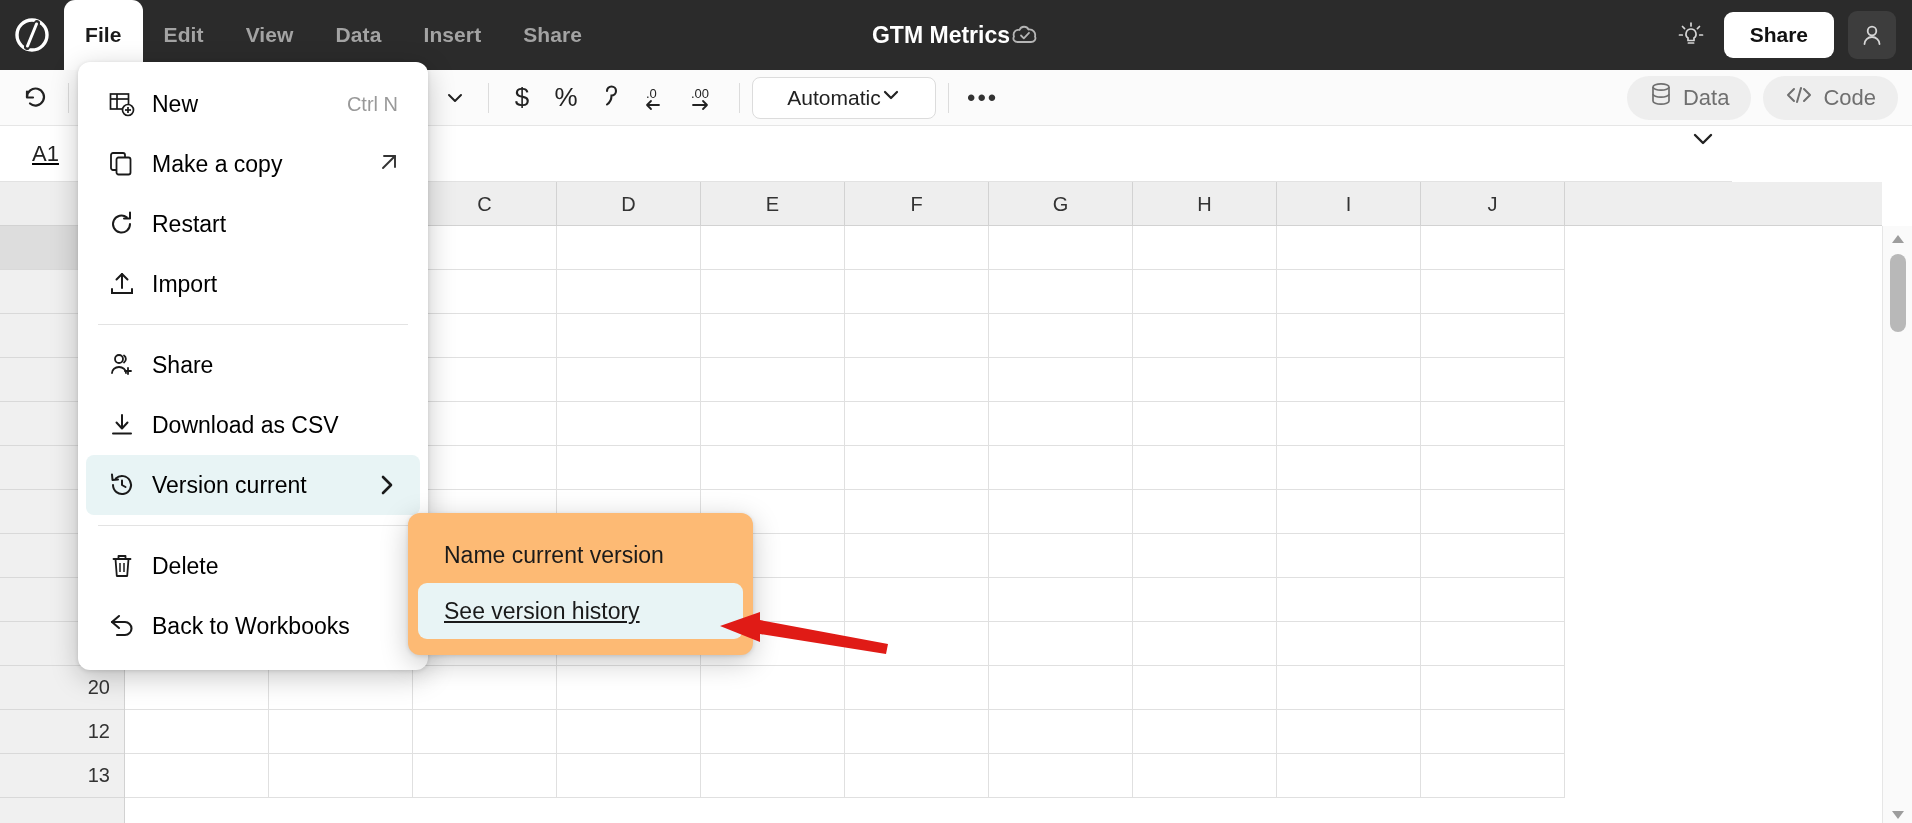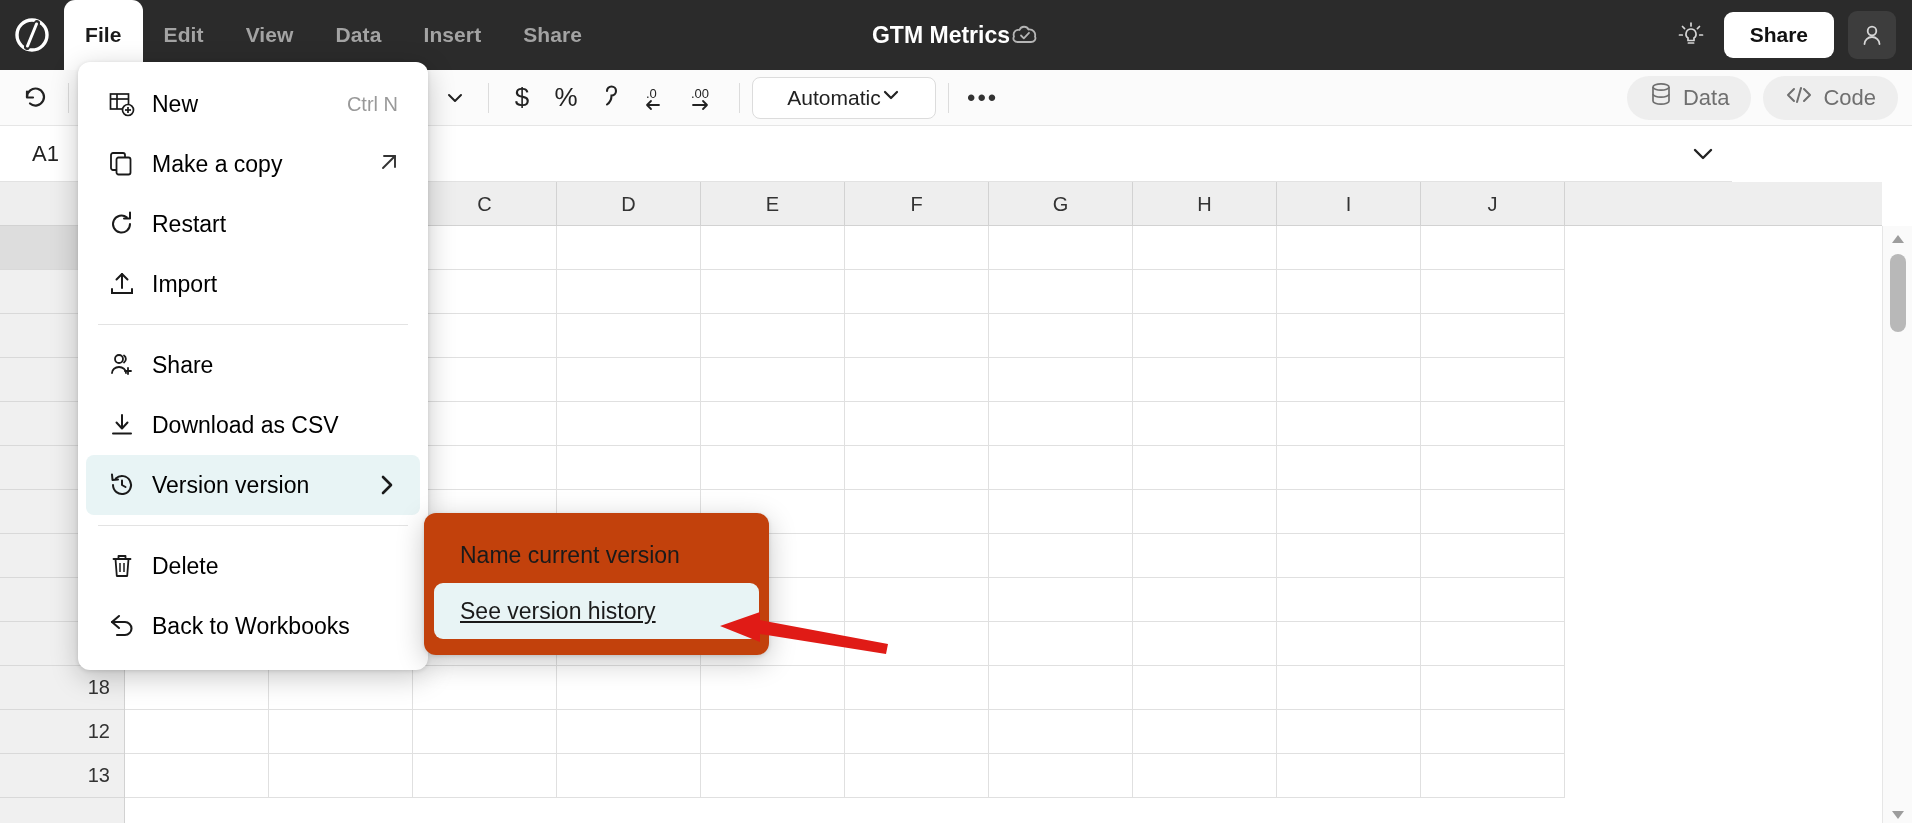--- a/index.html
+++ b/index.html
@@ -96,21 +96,21 @@
   .pill-btn {
     display: flex; align-items: center; gap: 10px;
     height: 44px; padding: 0 22px; border-radius: 22px;
     background: #eeeeee; color: #6f6f6f; font-size: 22px; cursor: pointer;
   }
 
   
   .formulabar {
     position: absolute; top: 126px; left: 0; width: 1732px; height: 56px;
     background: #fff; border-bottom: 1px solid #e2e2e2;
-    display: flex; align-items: center;
+    display: flex; align-items: flex-start; text-decoration: underline;
   }
   .cellref {
     width: 92px; height: 100%; display: flex; align-items: center; justify-content: center;
     font-size: 22px; color: #222; border-right: 1px solid #e8e8e8; cursor: text;
   }
   .formula-input {
     flex: 1; height: 100%; display: flex; align-items: center; padding-left: 18px;
     font-size: 21px; color: #222; cursor: text;
   }
   .formula-caret {
@@ -194,22 +194,22 @@
   .mi.hl { background: #e8f4f5; }
   .mi-ico { width: 44px; display: flex; align-items: center; color: #1a1a1a; }
   .mi-label { font-size: 23px; color: #000000; flex: 1; }
   .mi-shortcut { font-size: 20px; color: #999; }
   .mi-ext { display: flex; align-items: center; color: #333; }
   .mi-arrow { display: flex; align-items: center; color: #1a1a1a; }
   .mdiv { height: 1px; background: #e3e3e3; margin: 10px 20px; }
 
   
   .submenu {
-    position: absolute; left: 424px; top: 513px; width: 345px;
-    background: #c2410c; border-radius: 12px;
+    position: absolute; left: 408px; top: 513px; width: 345px;
+    background: #fdba74; border-radius: 12px;
     box-shadow: 0 7px 28px rgba(0,0,0,0.22), 0 1px 4px rgba(0,0,0,0.12);
     padding: 14px 0 16px; z-index: 50;
   }
   .smi {
     display: flex; align-items: center; height: 56px;
     padding: 0 26px; margin: 0 10px; border-radius: 9px;
     font-size: 23px; color: #1a1a1a; cursor: pointer;
   }
   .smi.hl { background: #e8f4f5; text-decoration: underline; }
 
@@ -438,21 +438,21 @@
         <div class="rowhead sel">1</div>
         <div class="rowhead">2</div>
         <div class="rowhead">3</div>
         <div class="rowhead">4</div>
         <div class="rowhead">5</div>
         <div class="rowhead">6</div>
         <div class="rowhead">7</div>
         <div class="rowhead">8</div>
         <div class="rowhead">9</div>
         <div class="rowhead">10</div>
-        <div class="rowhead">18</div>
+        <div class="rowhead">20</div>
         <div class="rowhead">12</div>
         <div class="rowhead">13</div>
       </div>
     <div class="cells" id="cells">
         <div class="cellrow">
           <div class="cell"></div>
           <div class="cell"></div>
           <div class="cell"></div>
           <div class="cell"></div>
           <div class="cell"></div>
@@ -700,21 +700,21 @@
         <span class="mi-label">Download as CSV</span>
       </div>
       <div class="mi hl">
         <span class="mi-ico">
           <svg width="28" height="28" viewBox="0 0 28 28">
             <path d="M5 14 a9 9 0 1 0 2.8 -6.5" fill="none" stroke="#1a1a1a" stroke-width="2" stroke-linecap="round"></path>
             <path d="M4 3.5 L4.5 9 L10 8.6" fill="none" stroke="#1a1a1a" stroke-width="2" stroke-linecap="round" stroke-linejoin="round"></path>
             <path d="M14 9.5 L14 14 L17.5 16" fill="none" stroke="#1a1a1a" stroke-width="2" stroke-linecap="round" stroke-linejoin="round"></path>
           </svg>
         </span>
-        <span class="mi-label">Version version</span>
+        <span class="mi-label">Version current</span>
         <span class="mi-arrow">
           <svg width="22" height="22" viewBox="0 0 22 22">
             <path d="M7 3 L15 11 L7 19" fill="none" stroke="#1a1a1a" stroke-width="2.6" stroke-linecap="round" stroke-linejoin="round"></path>
           </svg>
         </span>
       </div>
       <div class="mdiv"></div>
       <div class="mi">
         <span class="mi-ico">
           <svg width="28" height="28" viewBox="0 0 28 28">

